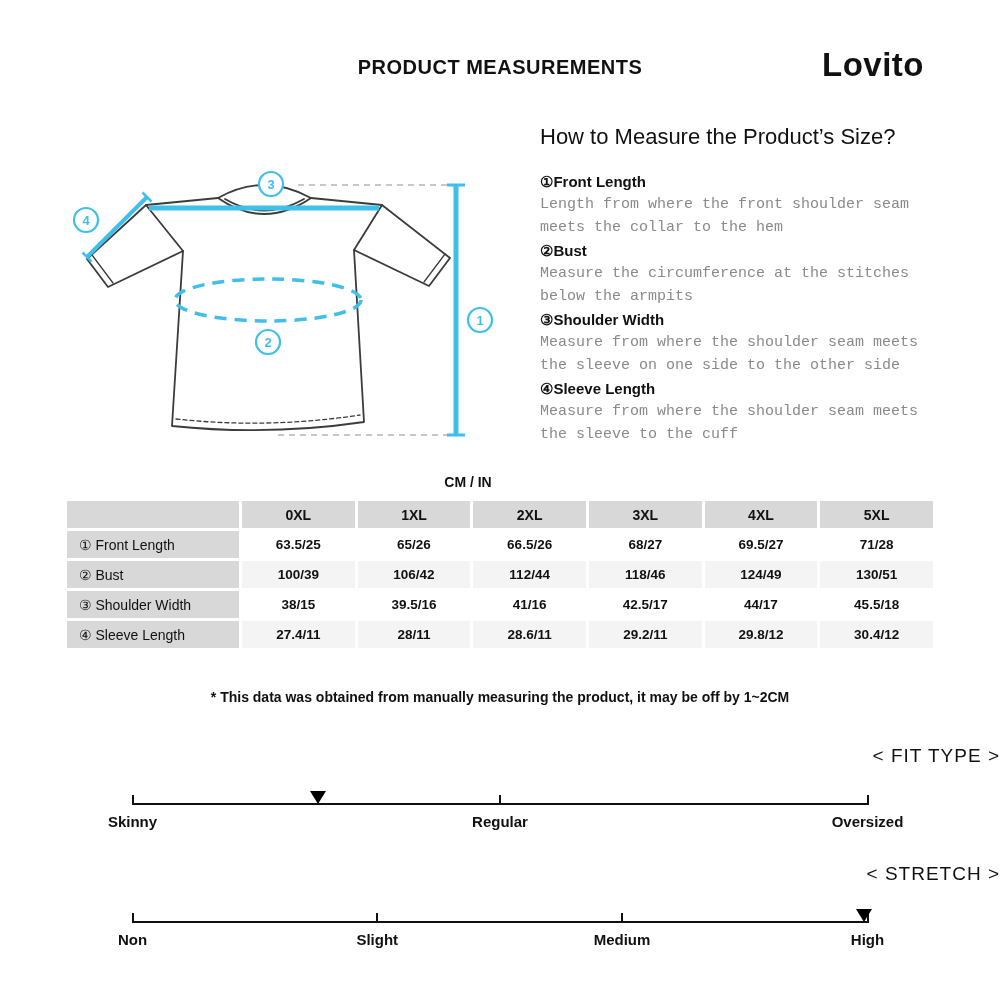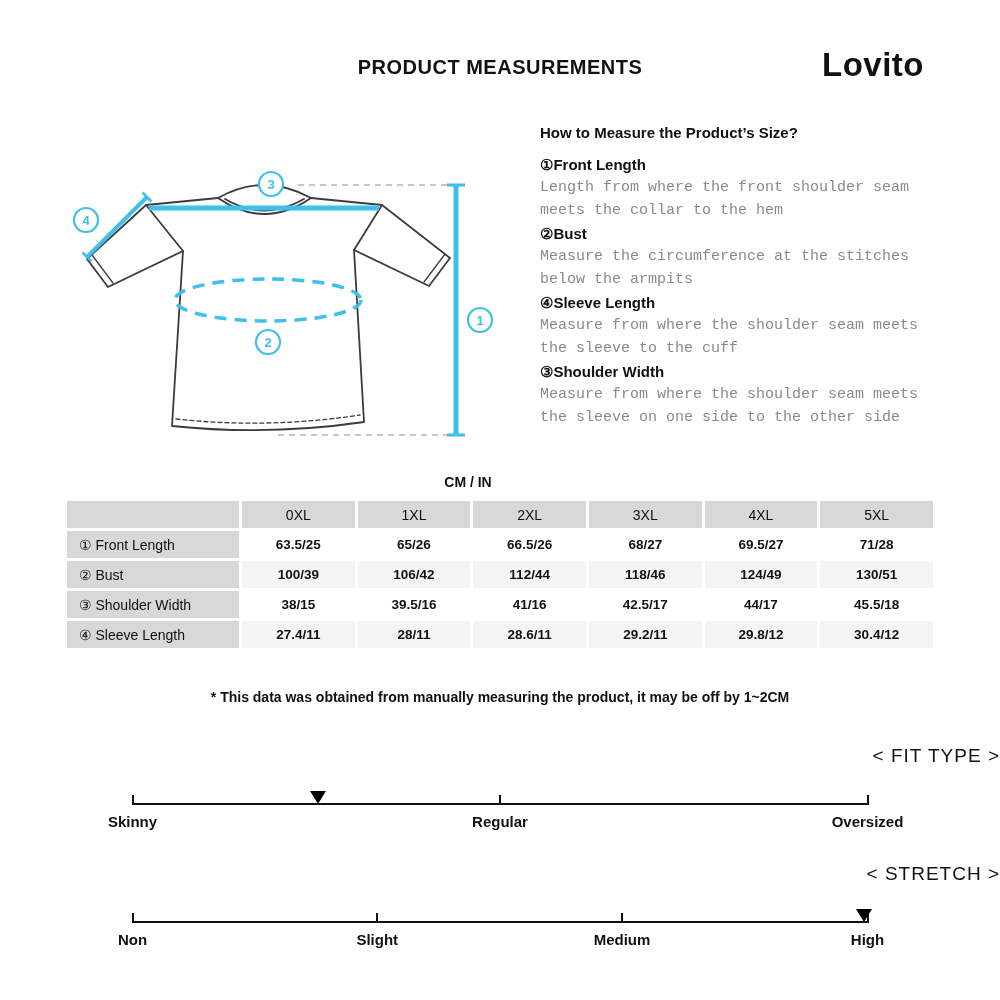--- a/index.html
+++ b/index.html
@@ -14,30 +14,30 @@
   
   .header { position:relative; height:112px; }
   .page-title { text-align:center; padding-top:56px; font-size:20px; font-weight:800; letter-spacing:.5px; }
   .brand { position:absolute; top:46px; right:76px; font-size:33px; font-weight:700; letter-spacing:.5px; }
 
   
   .main { display:flex; padding-left:40px; }
   .diagram-col { flex:0 0 500px; }
   .diagram-col svg { display:block; margin:26px 0 0 6px; }
   .howto-col { flex:1; max-width:392px; padding-top:12px; }
-  .howto-title { font-size:15px; font-weight:700; margin-bottom:12px; }
+  .howto-title { font-size:22px; font-weight:400; margin-bottom:20px; }
   .howto-item-label { font-size:15px; font-weight:bold; line-height:23px; }
   .howto-item-desc { font-size:15px; color:#8a8a8a; line-height:23px;font-family:Liberation Mono, monospace; }
 
   
   .units { text-align:center; margin:16px 64px 8px 0; font-weight:bold; font-size:14px; }
   table.size { margin:0 auto; border-collapse:separate; border-spacing:3px; width:872px; table-layout:fixed; }
   table.size th, table.size td { height:27px; text-align:center; vertical-align:middle; }
   th.rowhead-col { width:172px; }
-  .size thead th { background:#d8d8d8; font-size:14px; font-weight:normal; }
+  .size thead th { background:#d8d8d8; font-size:14px; font-weight:bold; }
   .size td.rowlabel { background:#d8d8d8; text-align:left; padding-left:12px; font-size:14px; }
   .size td.val { font-size:13.5px; font-weight:bold; background:#ffffff;margin-top:36px; }
   .size tbody tr:nth-child(even) td.val { background:#f4f4f4; }
 
   .footnote { text-align:center; font-size:14px; font-weight:bold; margin-top:38px; }
 
   
   .slider-title { text-align:right; font-size:19px; font-weight:400; letter-spacing:1px; margin-top:40px; }
   .slider-title.second { margin-top:26px; }
   .track-wrap { width:735px; margin:36px auto 0; position:relative; }
@@ -119,26 +119,26 @@
       <div class="howto-title">How to Measure the Product’s Size?</div>
       <div>
         <div class="howto-item-label">①Front Length</div>
         <div class="howto-item-desc">Length from where the front shoulder seam meets the collar to the hem</div>
       </div>
       <div>
         <div class="howto-item-label">②Bust</div>
         <div class="howto-item-desc">Measure the circumference at the stitches below the armpits</div>
       </div>
       <div>
+        <div class="howto-item-label">③Shoulder Width</div>
+        <div class="howto-item-desc">Measure from where the shoulder seam meets the sleeve on one side to the other side</div>
+      </div>
+      <div>
         <div class="howto-item-label">④Sleeve Length</div>
         <div class="howto-item-desc">Measure from where the shoulder seam meets the sleeve to the cuff</div>
-      </div>
-      <div>
-        <div class="howto-item-label">③Shoulder Width</div>
-        <div class="howto-item-desc">Measure from where the shoulder seam meets the sleeve on one side to the other side</div>
       </div>
     </div>
   </div>
 
   <div class="units">CM / IN</div>
 
   <table class="size">
     <thead>
       <tr>
         <th class="rowhead-col"></th>

